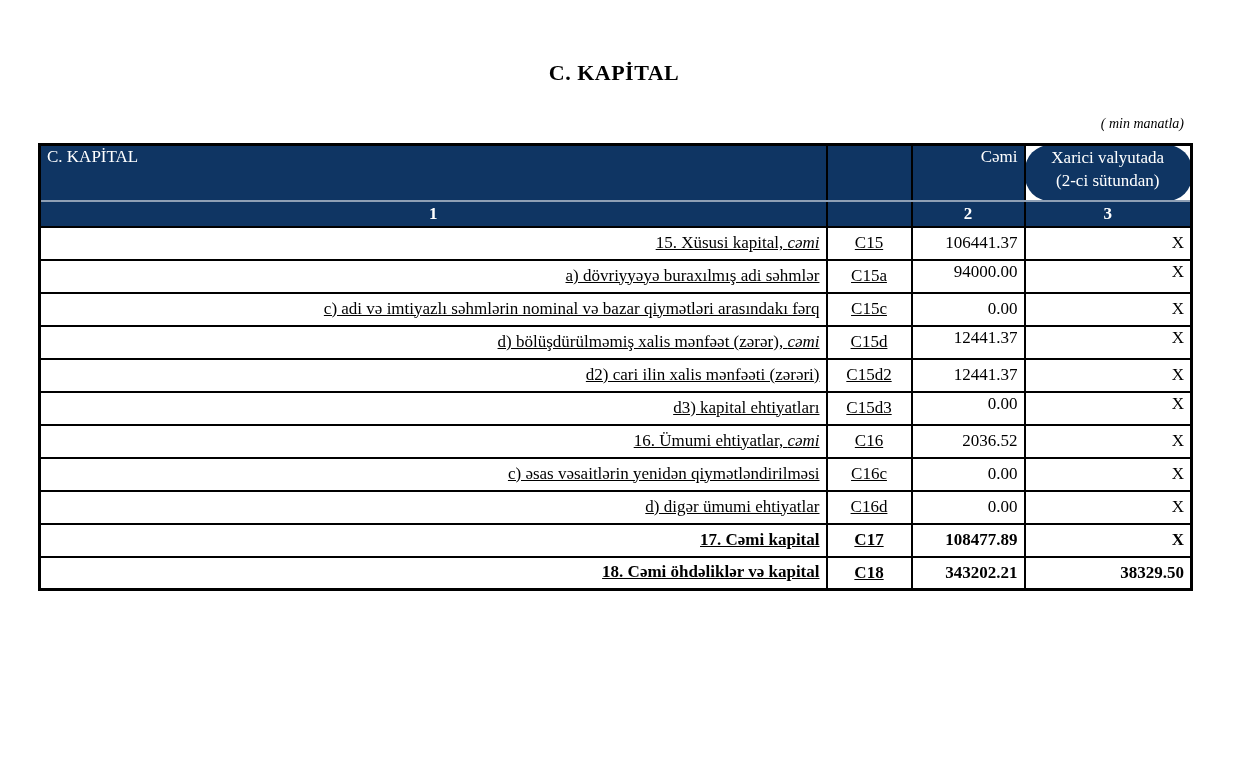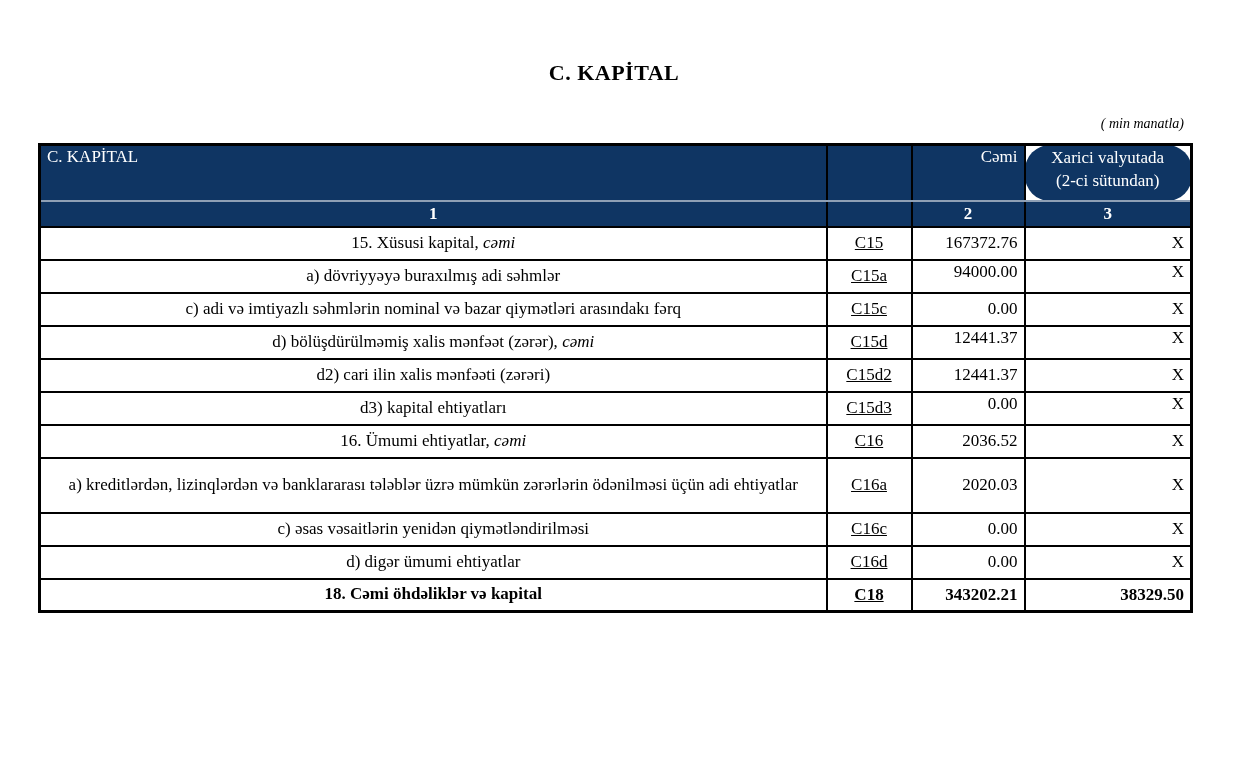--- a/index.html
+++ b/index.html
@@ -36,21 +36,21 @@
   }
   tr.hdr-main { height:56px; }
   tr.hdr-main th { border-bottom:2px solid var(--hdr-sep); vertical-align:top; }
   th.h-name { text-align:left; vertical-align:middle; padding-left:9px; }
   th.h-total { text-align:right; padding-top:4px; padding-right:6px; }
   th.h-fx { text-align:center; padding-top:4px; line-height:1.35;border-radius:25px; }
   tr.hdr-num { height:26px; }
   tr.hdr-num th { font-weight:bold; text-align:center; vertical-align:middle; font-size:17px; }
   tbody tr { height:33px; }
   tbody tr.tall { height:55px; }
-  td.label { text-align:center; padding-left:8px; vertical-align:middle; line-height:1.35; }
+  td.label { text-align:right; padding-left:8px; vertical-align:middle; line-height:1.35;text-decoration:underline; }
   td.code  { text-align:center; vertical-align:middle;text-decoration:underline; }
   td.total { text-align:right; padding-right:8px; vertical-align:middle; }
   td.fx    { text-align:right; padding-right:14px; vertical-align:middle; }
   td.vtop  { vertical-align:top; padding-top:1px; }
   tr.bold td { font-weight:bold; }
 </style>
 </head>
 <body>
 
 <div class="page">
@@ -80,21 +80,21 @@
         <th>1</th>
         <th></th>
         <th>2</th>
         <th>3</th>
       </tr>
     </thead>
     <tbody>
         <tr>
           <td class="label">15. Xüsusi kapital, <i>cəmi</i></td>
           <td class="code">C15</td>
-          <td class="total">167372.76</td>
+          <td class="total">106441.37</td>
           <td class="fx">X</td>
         </tr>
         <tr>
           <td class="label">a) dövriyyəyə buraxılmış adi səhmlər</td>
           <td class="code">C15a</td>
           <td class="total vtop">94000.00</td>
           <td class="fx vtop">X</td>
         </tr>
         <tr>
           <td class="label">c) adi və imtiyazlı səhmlərin nominal və bazar qiymətləri arasındakı fərq</td>
@@ -119,36 +119,36 @@
           <td class="code">C15d3</td>
           <td class="total vtop">0.00</td>
           <td class="fx vtop">X</td>
         </tr>
         <tr>
           <td class="label">16. Ümumi ehtiyatlar, <i>cəmi</i></td>
           <td class="code">C16</td>
           <td class="total">2036.52</td>
           <td class="fx">X</td>
         </tr>
-        <tr class="tall">
-          <td class="label">a) kreditlərdən, lizinqlərdən və banklararası  tələblər üzrə mümkün zərərlərin ödənilməsi üçün adi ehtiyatlar</td>
-          <td class="code">C16a</td>
-          <td class="total">2020.03</td>
-          <td class="fx">X</td>
-        </tr>
         <tr>
           <td class="label">c) əsas vəsaitlərin yenidən qiymətləndirilməsi</td>
           <td class="code">C16c</td>
           <td class="total">0.00</td>
           <td class="fx">X</td>
         </tr>
         <tr>
           <td class="label">d) digər ümumi ehtiyatlar</td>
           <td class="code">C16d</td>
           <td class="total">0.00</td>
+          <td class="fx">X</td>
+        </tr>
+        <tr class="bold">
+          <td class="label">17. Cəmi kapital</td>
+          <td class="code">C17</td>
+          <td class="total">108477.89</td>
           <td class="fx">X</td>
         </tr>
         <tr class="bold">
           <td class="label">18. Cəmi öhdəliklər və kapital</td>
           <td class="code">C18</td>
           <td class="total">343202.21</td>
           <td class="fx">38329.50</td>
         </tr>
       </tbody>
   </table>

